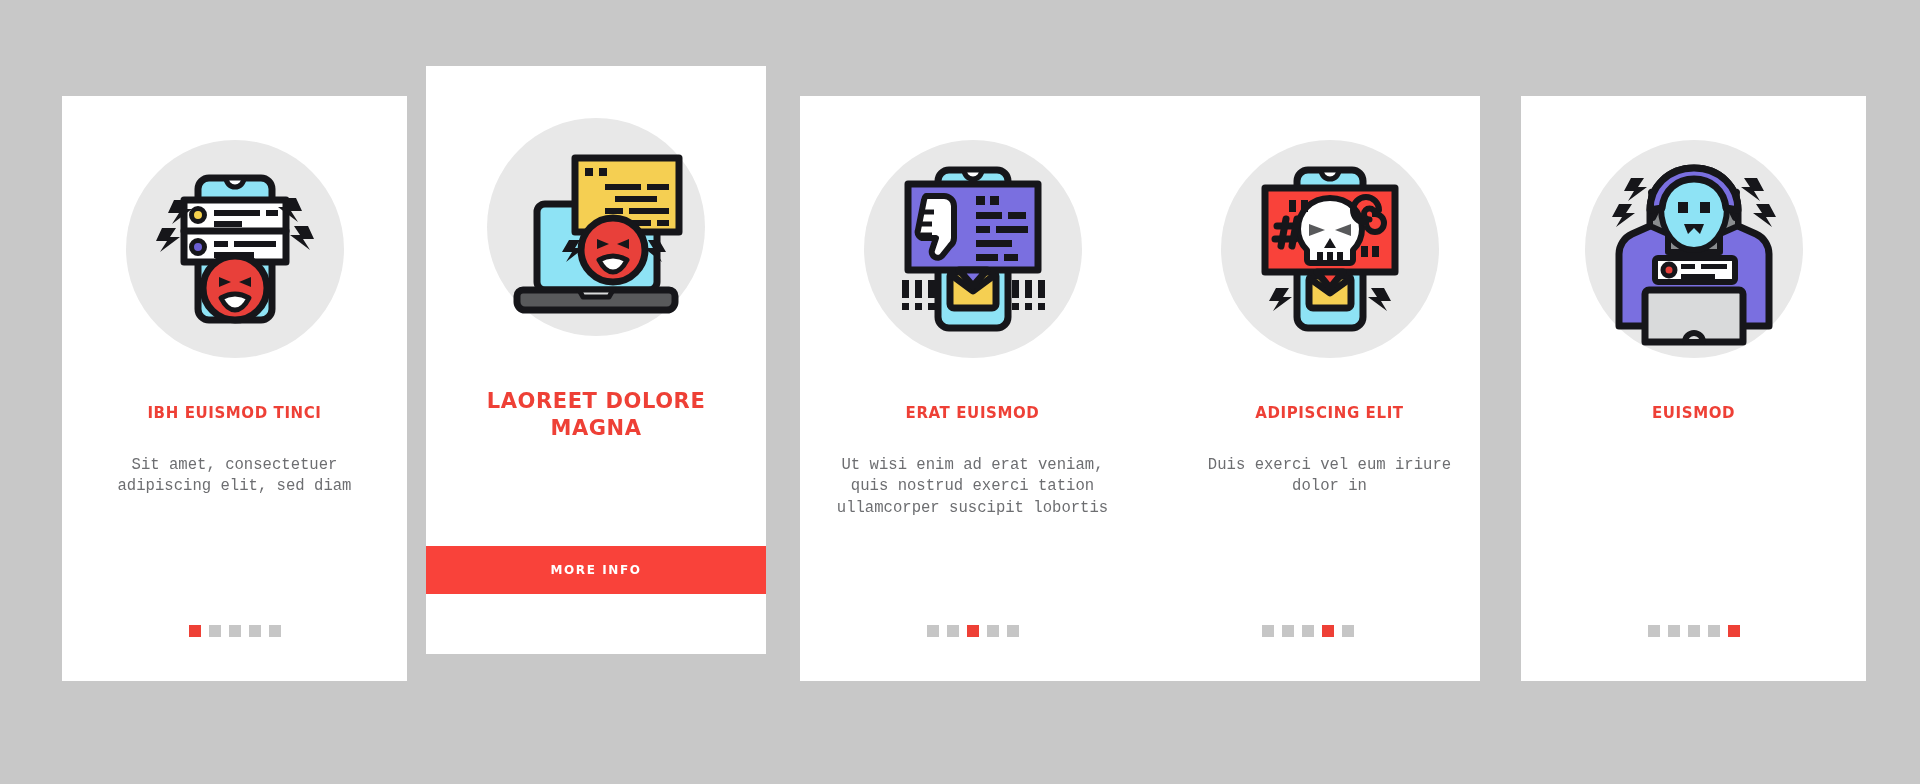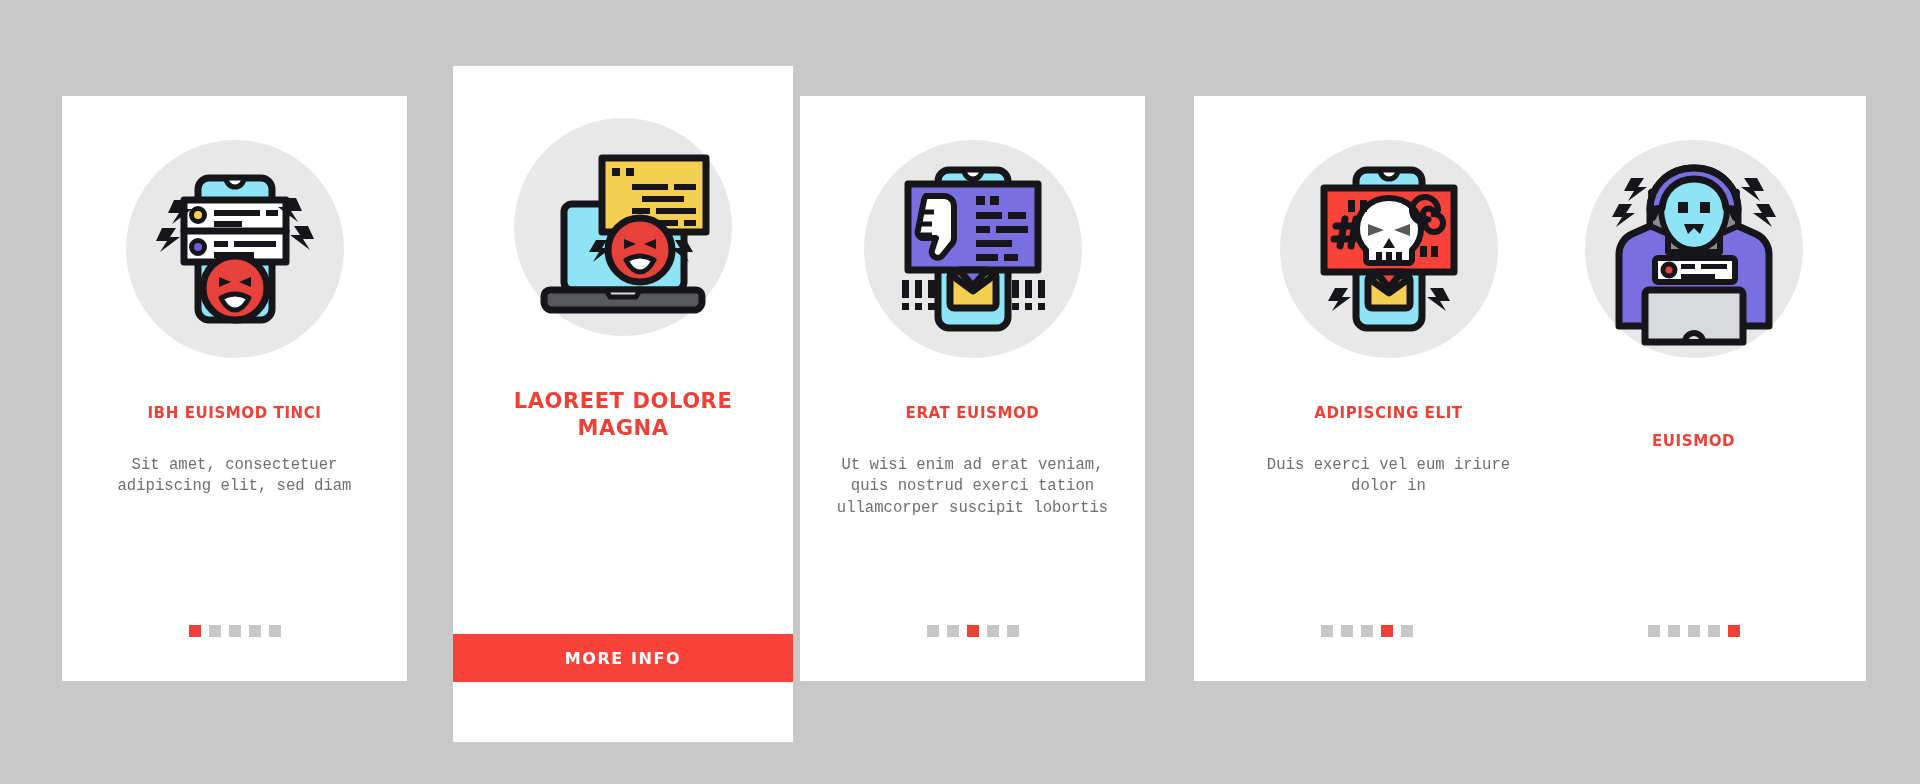--- a/index.html
+++ b/index.html
@@ -29,28 +29,27 @@
     align-items: center;
   }
   .card.small {
     top: 96px;
     width: 345px;
     height: 585px;
   }
   .card.featured {
     top: 66px;
     width: 340px;
-    height: 676px;
-    margin-left: 27px;
+    height: 588px;
   }
   .c1 { left: 62px; }
   .c2 { left: 426px; }
   .c3 { left: 800px; }
-  .c4 { left: 1194px; padding-left: 44px; }
-  .c5 { left: 1521px; gap: 28px; }
+  .c4 { left: 1135px; padding-left: 44px; }
+  .c5 { left: 1521px; }
 
   
   .illu {
     position: relative;
     width: 218px;
     height: 218px;
     margin-top: 44px;
     flex: none;
   }
   .card.featured .illu { margin-top: 52px; }
@@ -120,21 +119,21 @@
     position: absolute;
     left: 0;
     bottom: 60px;
     width: 100%;
     height: 48px;
     background: #f9423a;
     color: #ffffff;
     border: none;
     font-family: inherit;
     font-weight: bold;
-    font-size: 16px;
+    font-size: 12px;
     letter-spacing: 1.6px;
     cursor: pointer;
     display: flex;
     align-items: center;
     justify-content: center;
   }
 </style>
 </head>
 <body>
 

